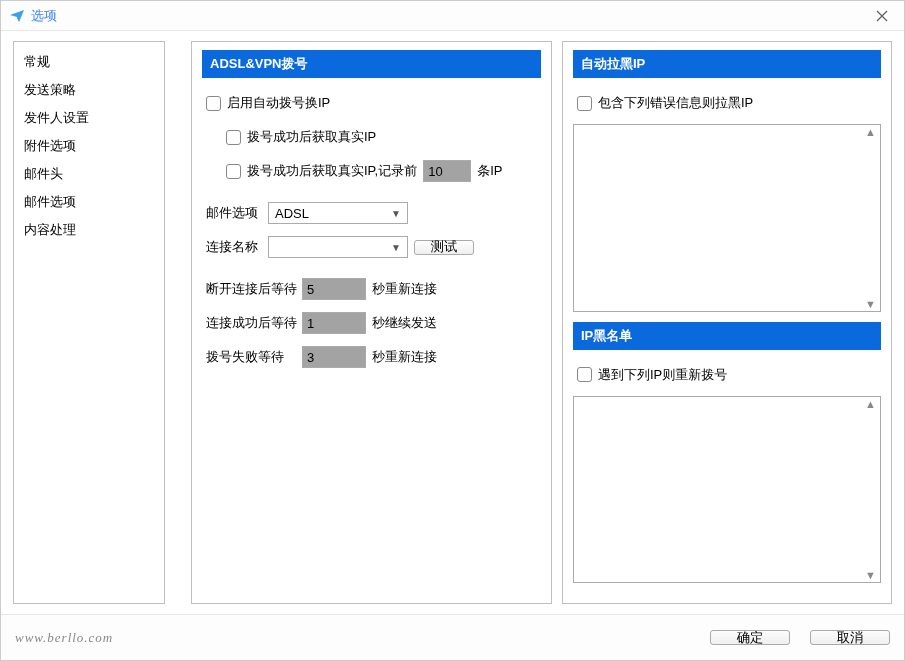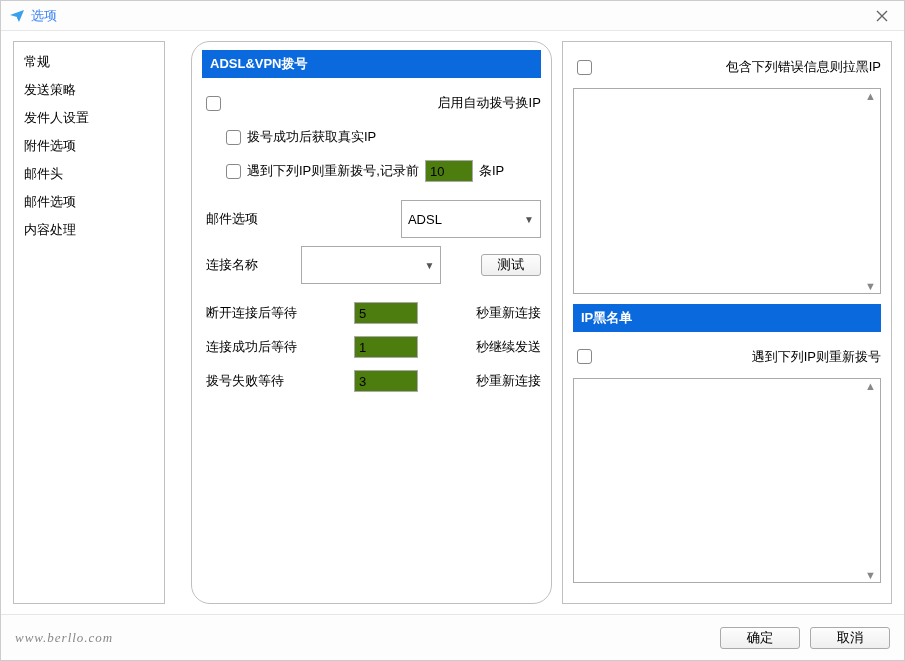--- a/index.html
+++ b/index.html
@@ -63,78 +63,78 @@
   gap: 10px;
   min-width: 0;
 }
 .col-left, .col-right {
   border: 1px solid #bfbfbf;
   background: #fff;
   padding: 8px 10px 10px 10px;
   display: flex;
   flex-direction: column;
 }
-.col-left { flex: 1.1; border-radius: 19px; }
+.col-left { flex: 1.1; }
 .col-right { flex: 1; }
 .section-header {
   background: #0a6add;
   color: #fff;
   font-weight: bold;
   font-size: 13px;
   padding: 5px 8px;
   margin: 0 0 8px 0;
 }
 .row {
   display: flex;
   align-items: center;
   gap: 6px;
   margin: 4px 0;
   min-height: 26px;
 }
-.indent1 { padding-left: 4px; justify-content: space-between; }
+.indent1 { padding-left: 4px; }
 .indent2 { padding-left: 24px; }
 .checkbox {
   width: 15px; height: 15px;
   border: 1px solid #888;
   border-radius: 3px;
   background: #fff;
   flex: none;
   cursor: pointer;
 }
 .label-text { white-space: nowrap; }
 .label-fixed { width: 90px; white-space: nowrap; }
 .label-fixed2 { width: 56px; white-space: nowrap; }
 .num-input, .text-input {
   height: 22px;
   border: 1px solid #aaa;
   padding: 0 4px;
   font-family: inherit;
   font-size: 13px;
-  background: #4d7c0f;
+  background: #a3a3a3;
 }
 .num-input { width: 48px; }
 .num-input.wide { width: 64px; }
 .select {
-  height: 38px;
+  height: 22px;
   width: 140px;
   border: 1px solid #aaa;
   background: #fff;
   display: flex;
   align-items: center;
   padding: 0 6px;
   position: relative;
   cursor: pointer;
 }
 .select .caret {
   margin-left: auto;
   font-size: 10px;
   color: #555;
 }
 .btn {
-  height: 22px;
+  height: 15px;
   min-width: 60px;
   padding: 0 1px;
   border: 1px solid #aaa;
   border-radius: 3px;
   background: linear-gradient(#fdfdfd,#efefef);
   cursor: pointer;
   display: inline-flex;
   align-items: center;
   justify-content: center;
 }
@@ -162,21 +162,21 @@
   pointer-events: none;
 }
 .scroll-top { top: 2px; }
 .scroll-bottom { bottom: 2px; }
 .footer {
   height: 46px;
   border-top: 1px solid #e6e6e6;
   display: flex;
   align-items: center;
   padding: 0 14px;
-  gap: 10px;
+  gap: 20px;
   background: #fdfdfd;
 }
 .footer-link {
   flex: 1;
   color: #888;
   font-style: italic;
   font-family: Georgia, serif;
   letter-spacing: 1px;
 }
 .spacer8 { height: 8px; }
@@ -229,21 +229,21 @@
           <span class="label-text">启用自动拨号换IP</span>
         </div>
 
         <div class="row indent2">
           <span class="checkbox"></span>
           <span class="label-text">拨号成功后获取真实IP</span>
         </div>
 
         <div class="row indent2">
           <span class="checkbox"></span>
-          <span class="label-text">遇到下列IP则重新拨号,记录前</span>
+          <span class="label-text">拨号成功后获取真实IP,记录前</span>
           <input class="num-input" value="10" style="">
           <span class="label-text">条IP</span>
         </div>
 
         <div class="spacer8"></div>
 
         <div class="row indent1">
           <span class="label-fixed2">邮件选项</span>
           <div class="select">
             <span>ADSL</span>
@@ -277,20 +277,21 @@
         <div class="row indent1">
           <span class="label-fixed">拨号失败等待</span>
           <input class="num-input wide" value="3" style="">
           <span class="label-text">秒重新连接</span>
         </div>
       </div>
 
       <div class="col-right">
         <div class="right-col-inner">
 
+          <div class="section-header">自动拉黑IP</div>
           <div class="row indent1">
             <span class="checkbox"></span>
             <span class="label-text">包含下列错误信息则拉黑IP</span>
           </div>
           <div class="textarea-wrap">
             <textarea class="textarea short" style=""></textarea>
             <span class="scroll-indicator scroll-top">▲</span>
             <span class="scroll-indicator scroll-bottom">▼</span>
           </div>
 

